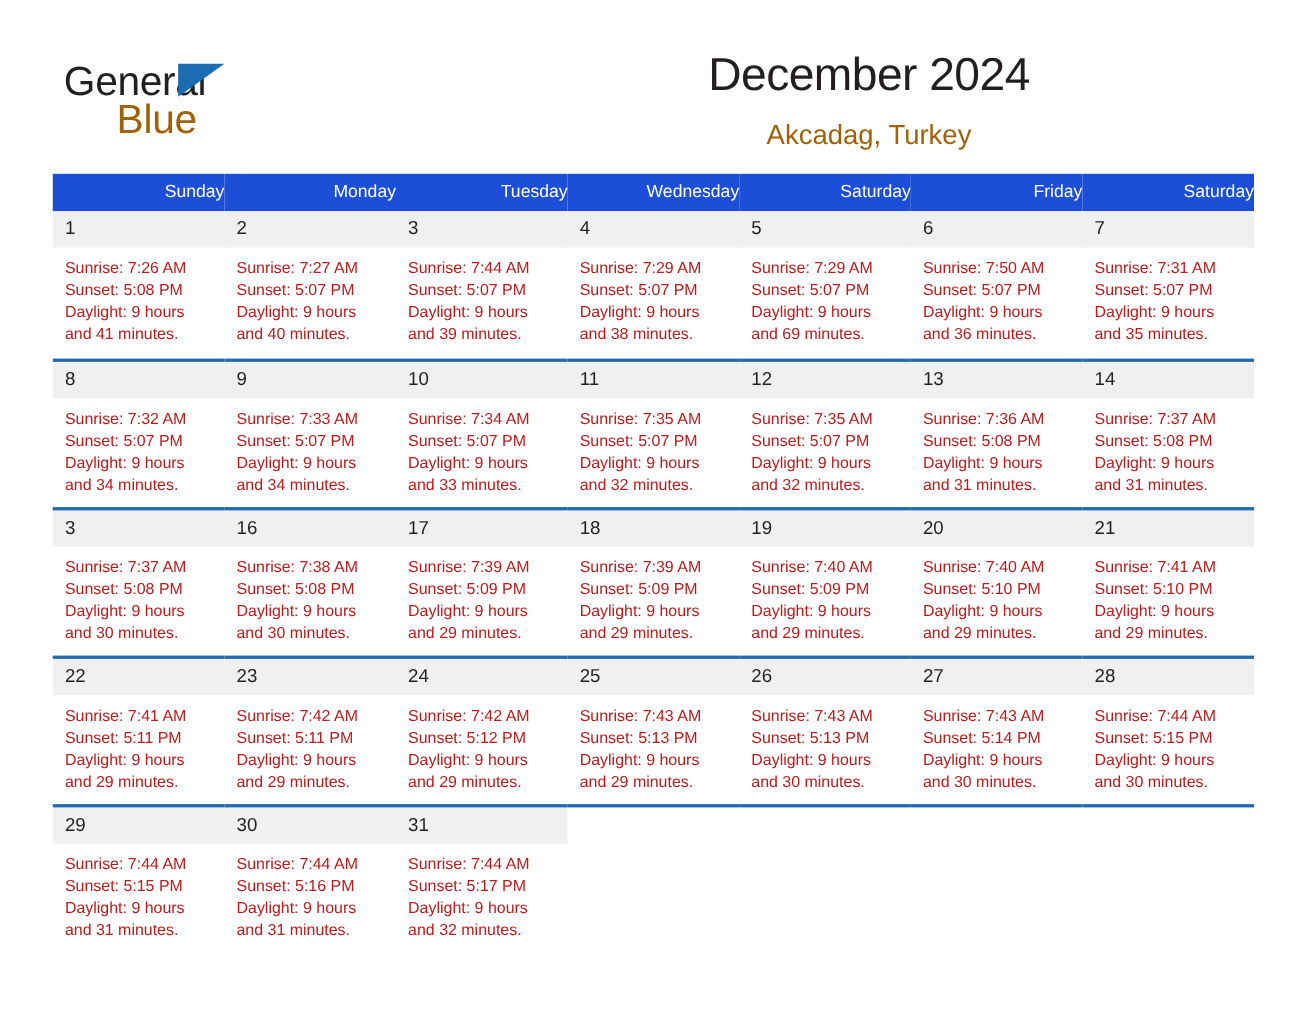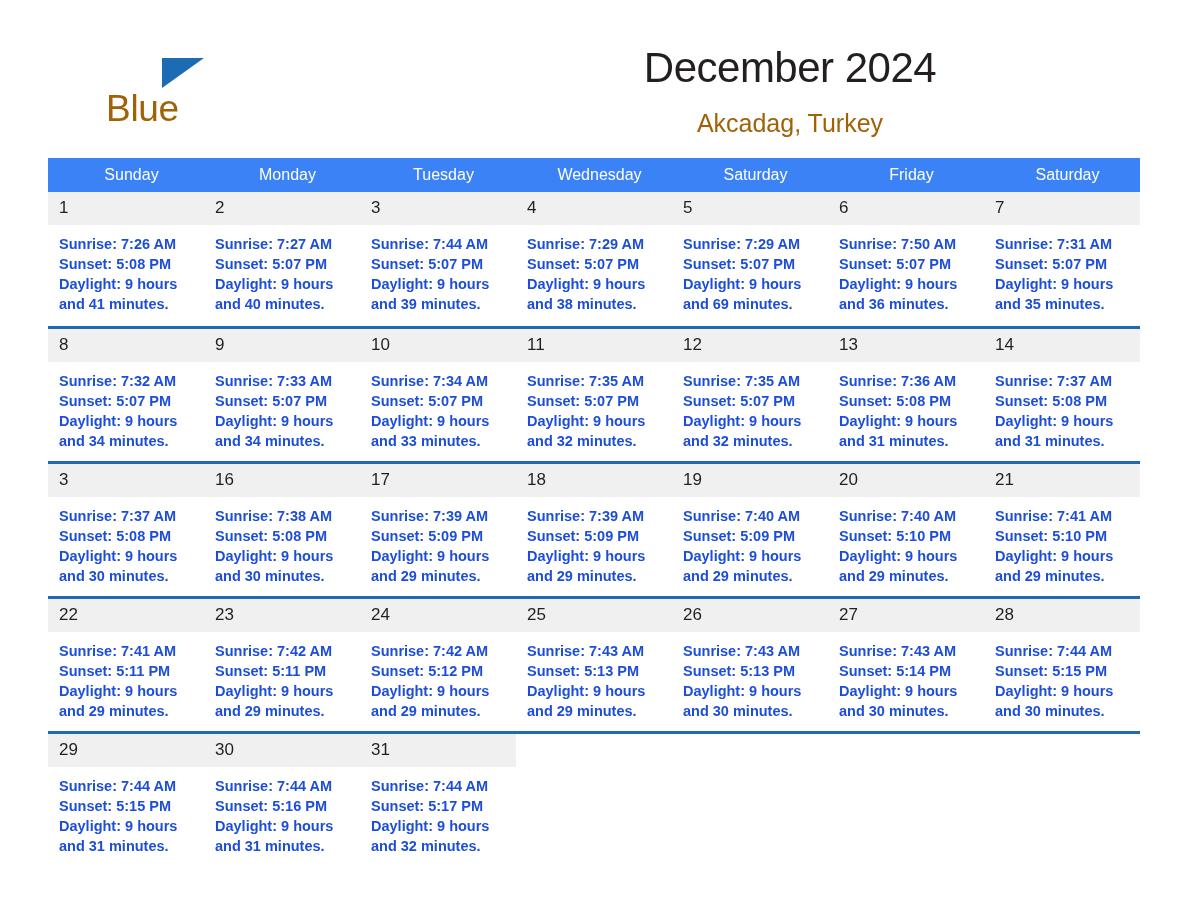--- a/index.html
+++ b/index.html
@@ -90,25 +90,25 @@
   
   .cal {
     position: absolute;
     left: 48px;
     top: 158px;
     width: 1092px;
     border-collapse: collapse;
     table-layout: fixed;
   }
   .cal th {
-    background: #3b82f6;
+    background: #1d4ed8;
     color: #ffffff;
     font-size: 16px;
     font-weight: 400;
-    text-align: center;
+    text-align: right;
     padding: 7px 0 8px 11px;
     height: 19px;
     vertical-align: middle;
     border: 0;
   }
   .week-row {
     height: 135px;
   }
   .cal td {
     vertical-align: top;
@@ -128,35 +128,35 @@
     padding: 6px 0 7px 11px;
     height: 20px;
   }
   .daynum.empty {
     background: #ffffff;
   }
   .details {
     padding: 9px 0 0 11px;
     font-size: 14.5px;
     line-height: 20px;
-    color: #1d4ed8;
-    font-weight: bold;
+    color: #b91c1c;
   }
   .details div {
     white-space: nowrap;
   }
 </style>
 </head>
 <body>
 
 <div class="page">
 
   <div class="top">
 
     <div class="logo">
+      <div class="logo-line1">General</div>
       <div class="logo-tri"></div>
       <div class="logo-line2">Blue</div>
     </div>
 
     <div class="title-wrap">
       <div class="cal-title">December 2024</div>
       <div class="cal-sub">Akcadag, Turkey</div>
     </div>
 
   </div>

